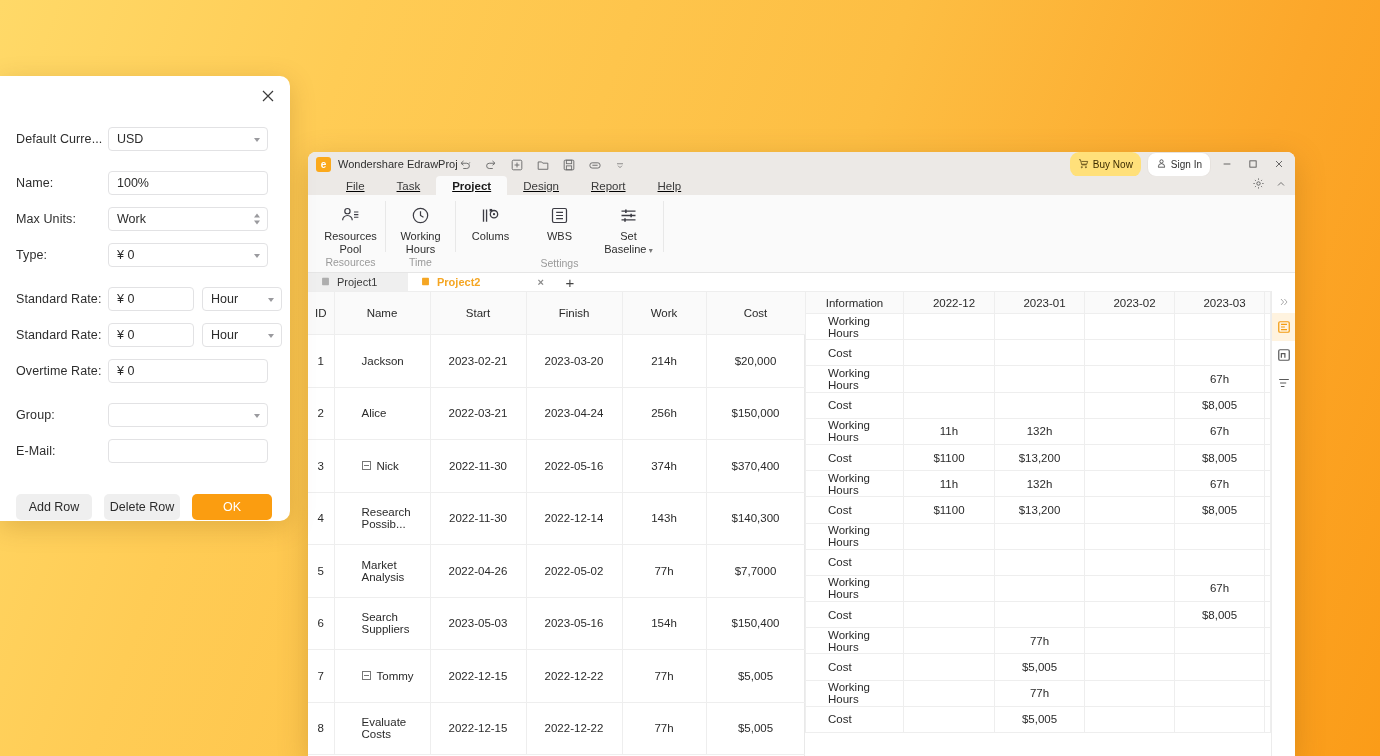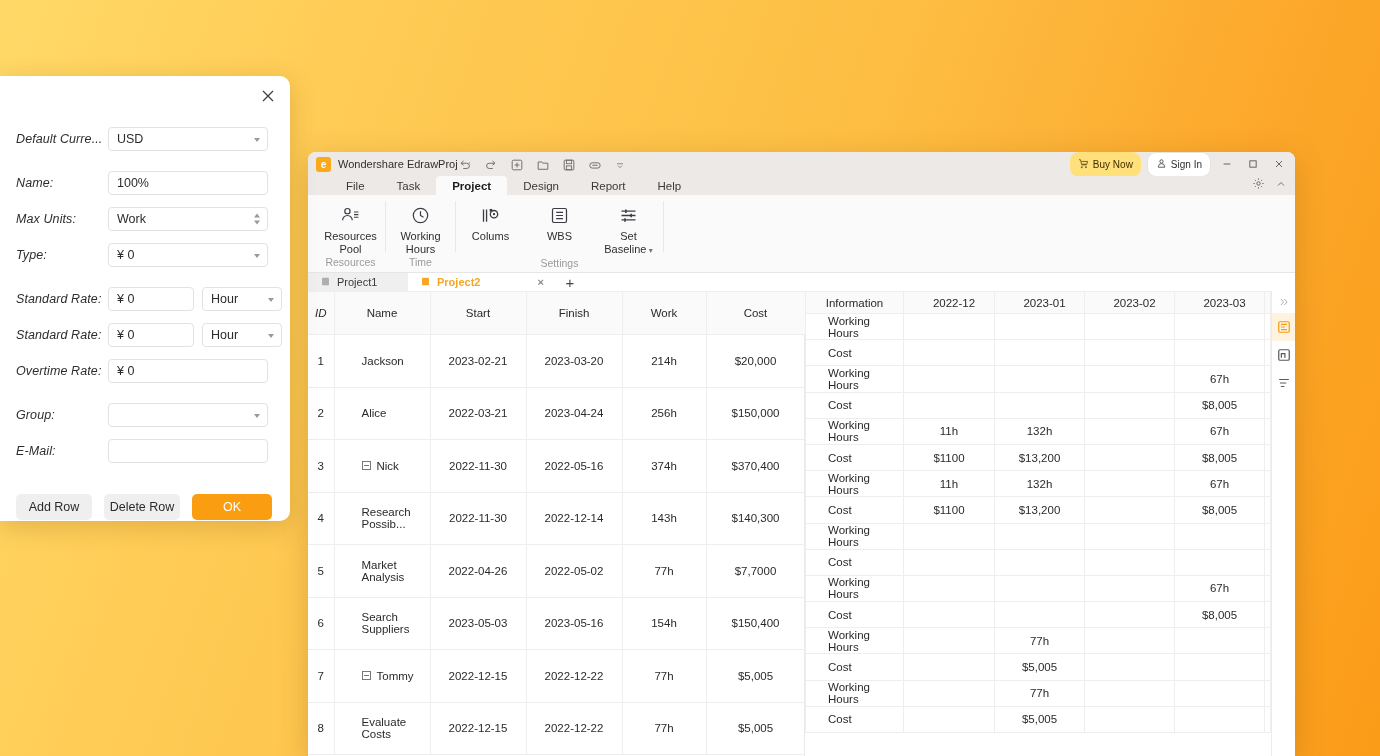--- a/index.html
+++ b/index.html
@@ -28,21 +28,20 @@
     width: 20px; height: 20px; cursor: pointer;
     color: #3b3b3b;
   }
   #dialog .close svg { display:block; }
   .form { padding: 48px 22px 0 16px; }
   .frow { display: flex; align-items: center; height: 30px; }
   .lbl {
     width: 92px; flex: 0 0 92px;
     font-size: 12.5px; color: #2d2d2d;
     letter-spacing: .1px;
-    font-style: italic;
   }
   .ctrl {
     position: relative; flex: 1;
     height: 24px;
     border: 1px solid #e2e2e4;
     border-radius: 4px;
     background: #fff;
     display: flex; align-items: center;
     padding: 0 18px 0 8px;
     font-size: 12.5px; color: #2b2b2b;
@@ -101,21 +100,21 @@
   .tr-right { position:absolute; right:6px; top:0; height:24px; display:flex; align-items:center; gap:6px;}
   .pill {
     height:25px; border-radius:9px; display:flex; align-items:center;
     padding: 0 8px; font-size:10px; gap:4px; white-space:nowrap;
   }
   .pill.buy { background:#FFE07A; color:#3d2c00; }
   .pill.sign { background:#ffffff; color:#2f2f2f; border:1px solid #e6e2de; }
   .wbtn { width:20px; height:20px; display:flex; align-items:center; justify-content:center; color:#4a4a4a; cursor:pointer;}
 
   
-  .menubar { height: 19px; background:#ece9e6; display:flex; align-items:flex-end; padding-left: 22px; position:relative;}
+  .menubar { height: 19px; background:#ece9e6; display:flex; align-items:flex-end; padding-left: 22px; position:relative;text-decoration:underline;}
   .mi {
     font-size: 11.5px; color:#3a3a3a; padding: 0 16px; height:19px;
     display:flex; align-items:center; cursor:pointer; white-space:nowrap;
   }
   .mi.active { background:#fafafa; color:#1c1c1c; font-weight:bold; border-top-left-radius:4px; border-top-right-radius:4px;}
   .menubar .right { position:absolute; right:8px; bottom:1px; display:flex; gap:10px; align-items:center; }
 
   
   .ribbon { height: 77px; background:#fafafa; display:flex; padding-left: 8px; position:relative; }
   .rgroup { display:flex; flex-direction:column; position:relative; }
@@ -148,21 +147,21 @@
   .rightpane { flex:1; background:#fff; overflow:hidden; }
   .railpane { width: 24px; flex:0 0 24px; background:#fff; border-left:1px solid #ececec; }
 
   table.grid { border-collapse: collapse; width:100%; table-layout: fixed; }
   table.grid td, table.grid th {
     border: 1px solid #eeeeee; text-align:center;
     font-size: 11.5px; color:#2a2a2a; font-weight: normal;
   }
   
   .lhead th { background:#fafafa; height: 43px; font-size: 14.5px; color:#1d1d1d; font-weight:bold; border-top:none;}
-  .lhead th:first-child { border-left:none;font-style:italic; }
+  .lhead th:first-child { border-left:none; }
   .lrow td { height: 52.5px; }
   .lrow td:first-child { border-left:none; }
   .lrow td.name { text-align:left; padding-left: 27px; position:relative; }
   .expander {
     display:inline-block; width:9px; height:9px; border:1px solid #777;
     position:relative; margin-right:6px; vertical-align:middle; top:-1px;
   }
   .expander:after { content:""; position:absolute; left:1px; right:1px; top:3px; height:1px; background:#777; }
 
   

